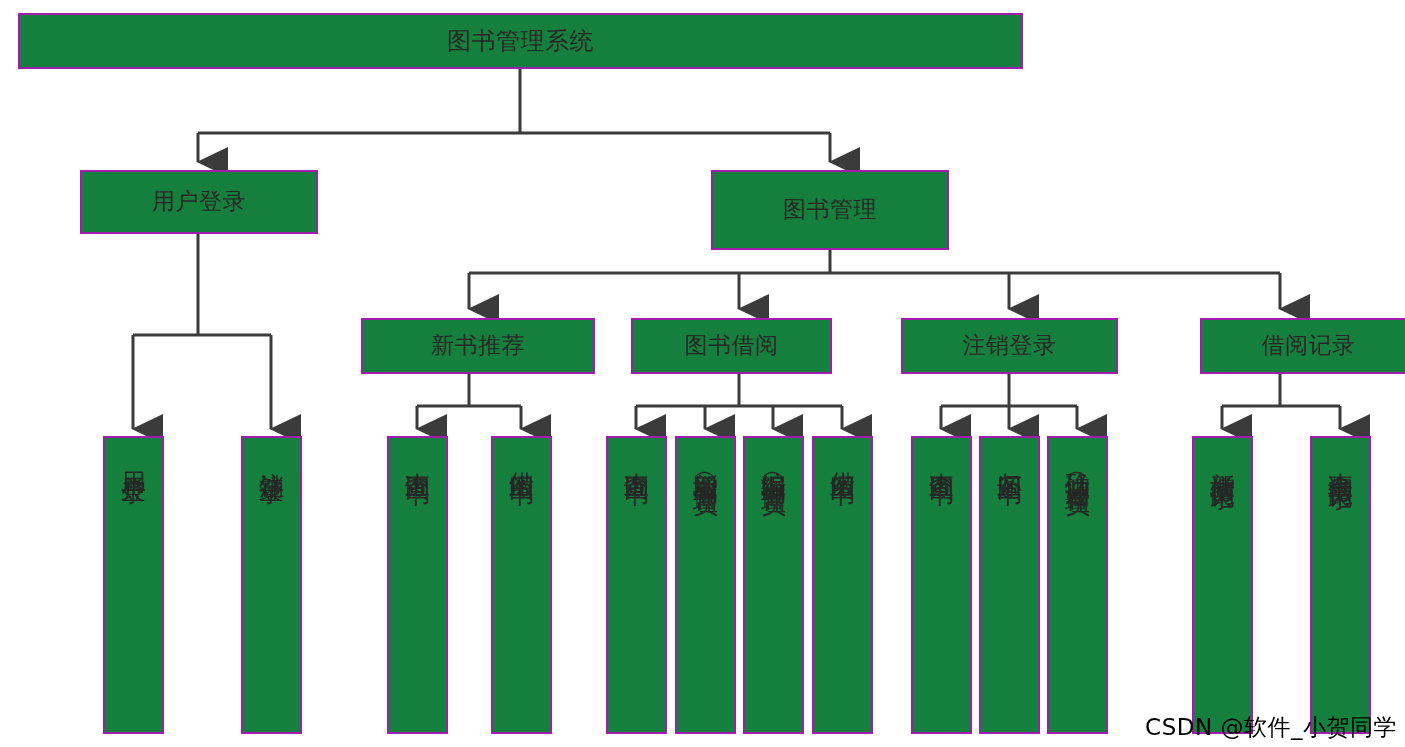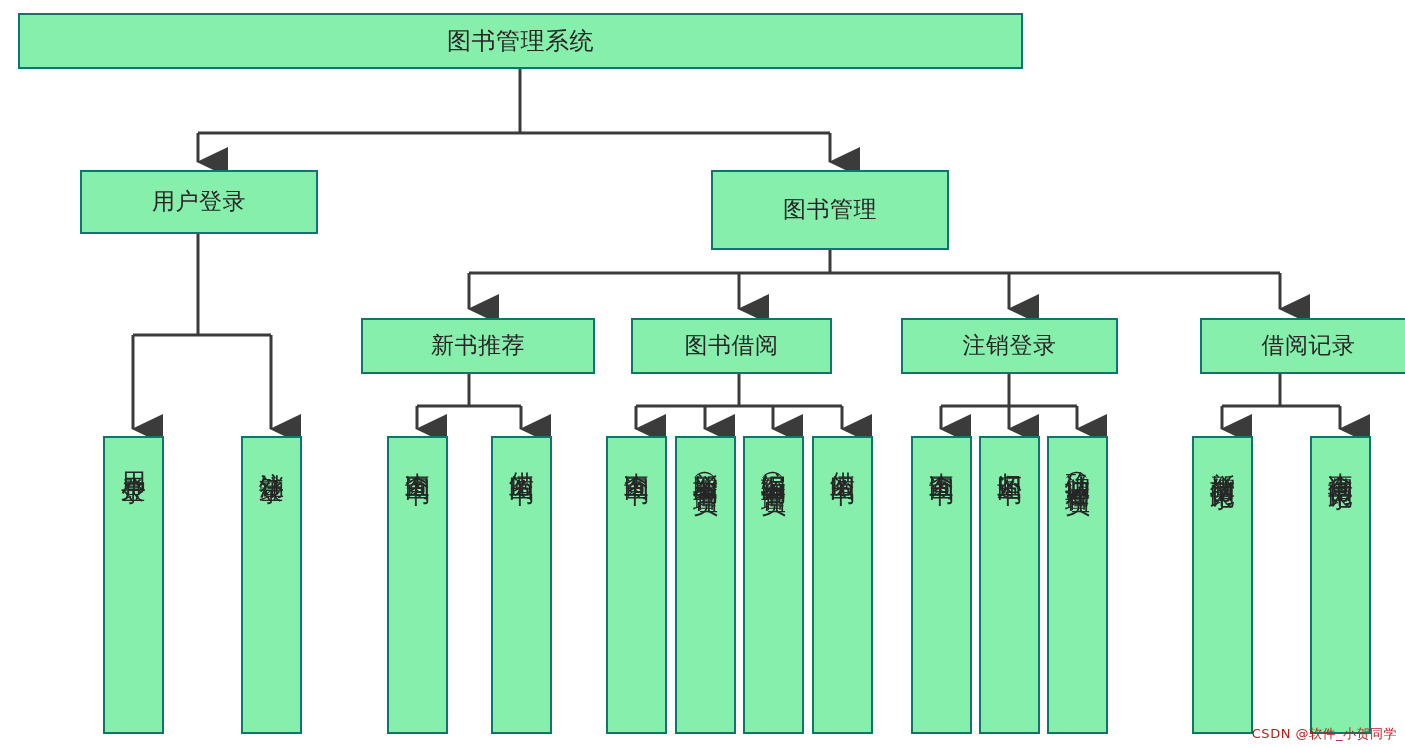--- a/index.html
+++ b/index.html
@@ -19,22 +19,22 @@
   #wires{
     position:absolute;
     left:0; top:0;
     width:1405px; height:747px;
     pointer-events:none;
   }
   
   .node{
     position:absolute;
     box-sizing:border-box;
-    background:#86efac;
-    border:2px solid #0f766e;
+    background:#15803d;
+    border:2px solid #a21caf;
     display:flex;
     align-items:center;
     justify-content:center;
     color:#262626;
   }
   .node .lbl{
     display:block;
     white-space:nowrap;
     line-height:1.18;
     letter-spacing:0.5px;
@@ -58,22 +58,22 @@
     font-size:25px;
     letter-spacing:3px;
     line-height:1;
     white-space:nowrap;
   }
   
   #watermark{
     position:absolute;
     right:8px;
     bottom:4px;
-    font-size:13px;
-    color:#b91c1c;
+    font-size:23px;
+    color:#000000;
     letter-spacing:0.5px;
     white-space:nowrap;
     user-select:none;
   }
 </style>
 </head>
 <body>
 
 <div id="canvas">
 

